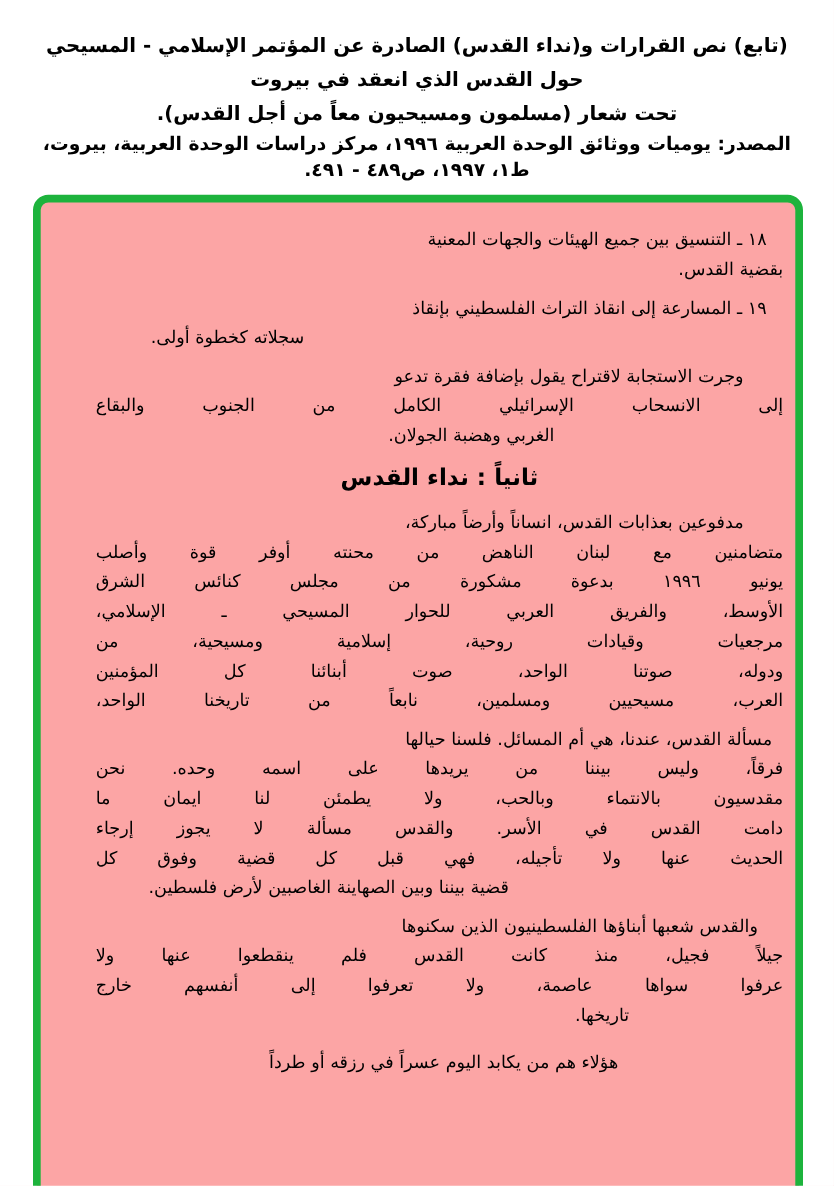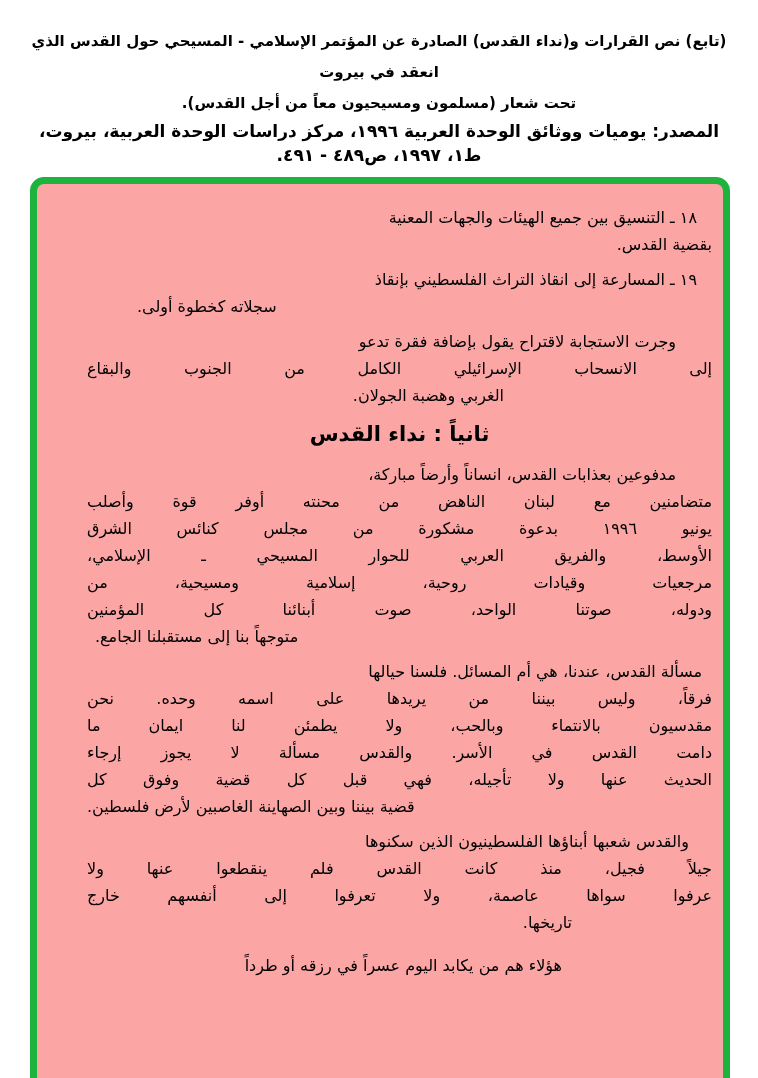--- a/index.html
+++ b/index.html
@@ -18,21 +18,21 @@
     width: 758px;
     height: 1078px;
   }
   
   .page-header {
     padding-top: 26px;
     text-align: center;
   }
   .hdr-line {
     font-weight: bold;
-    font-size: 15px;
+    font-size: 18px;
     line-height: 31px;
     margin: 0 20px;
   }
   .hdr-source {
     font-weight: bold;
     font-size: 17px;
     line-height: 24px;
     margin: 0 20px;
   }
   
@@ -55,21 +55,21 @@
     font-size: 16px;
     direction: rtl;
   }
   .para { margin: 0 0 8px 0; }
   .para.gap-before { margin-top: 16px; }
   .ln {
     line-height: 27px;
     white-space: nowrap;
   }
   .ln.a-r { text-align: right; }
-  .ln.a-l { text-align: left; }
+  .ln.a-l { text-align: left; margin-left: 48px; }
   .ln.a-j {
     text-align: justify;
     text-align-last: justify;
     white-space: normal;
   }
   .doc-heading {
     font-weight: bold;
     font-size: 21px;
     text-align: center;
     line-height: 34px;
@@ -114,21 +114,21 @@
           <div class="ln a-r" style="margin-right: 208px;">الغربي وهضبة الجولان.</div>
         </div>
         <div class="doc-heading">ثانياً :  نداء القدس</div>
         <div class="para">
           <div class="ln a-r" style="margin-right: 36px;">مدفوعين بعذابات القدس، انساناً وأرضاً مباركة،</div>
           <div class="ln a-j">متضامنين مع لبنان الناهض من محنته أوفر قوة وأصلب</div>
           <div class="ln a-j">يونيو ١٩٩٦ بدعوة مشكورة من مجلس كنائس الشرق</div>
           <div class="ln a-j">الأوسط، والفريق العربي للحوار المسيحي ـ الإسلامي،</div>
           <div class="ln a-j">مرجعيات وقيادات روحية، إسلامية ومسيحية، من</div>
           <div class="ln a-j">ودوله، صوتنا الواحد، صوت أبنائنا كل المؤمنين</div>
-          <div class="ln a-l" style="margin-left: 8px;">متوجهاً بنا إلى مستقبلنا الجامع.</div>
+          <div class="ln a-j">العرب، مسيحيين ومسلمين، نابعاً من تاريخنا الواحد،</div>
         </div>
         <div class="para">
           <div class="ln a-r" style="margin-right: 10px;">مسألة القدس، عندنا، هي أم المسائل. فلسنا حيالها</div>
           <div class="ln a-j">فرقاً، وليس بيننا من يريدها على اسمه وحده. نحن</div>
           <div class="ln a-j">مقدسيون بالانتماء وبالحب، ولا يطمئن لنا ايمان ما</div>
           <div class="ln a-j">دامت القدس في الأسر. والقدس مسألة لا يجوز إرجاء</div>
           <div class="ln a-j">الحديث عنها ولا تأجيله، فهي قبل كل قضية وفوق كل</div>
           <div class="ln a-l">قضية بيننا وبين الصهاينة الغاصبين لأرض فلسطين.</div>
         </div>
         <div class="para">

